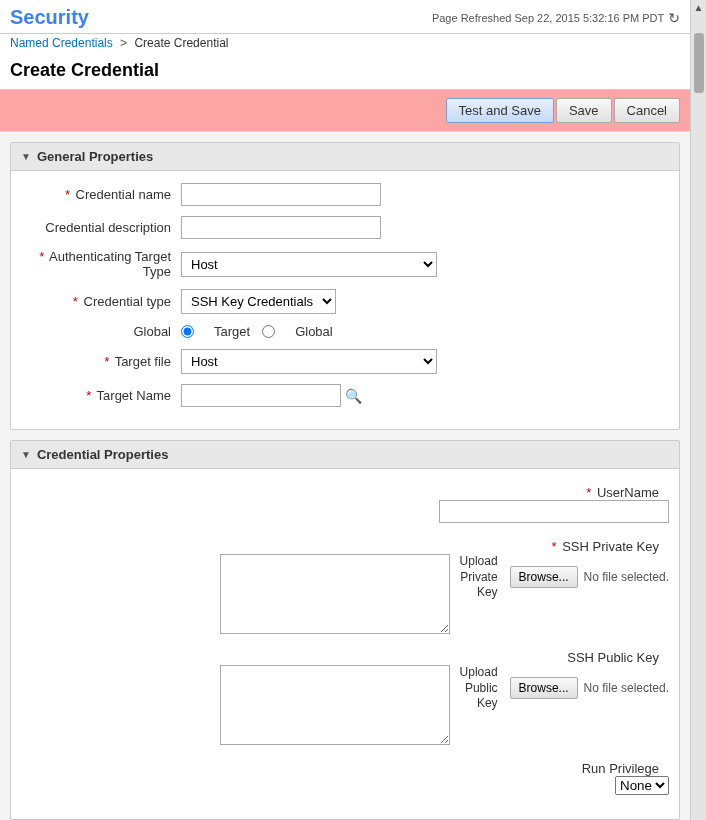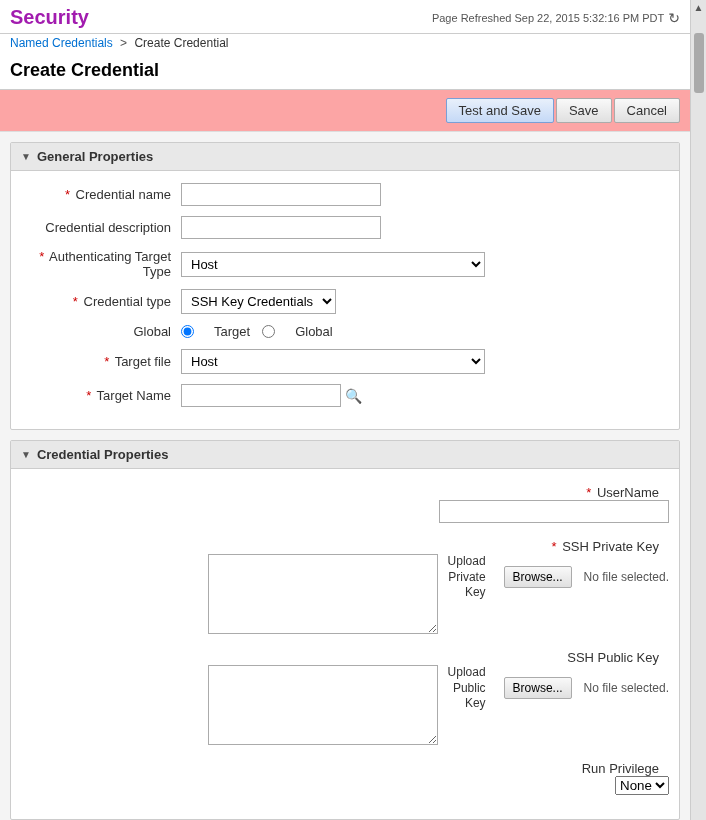--- a/index.html
+++ b/index.html
@@ -17,21 +17,21 @@
       background: #fff;
       padding: 6px 10px 4px 10px;
       border-bottom: 1px solid #ccc;
       display: flex;
       justify-content: space-between;
       align-items: flex-start;
     }
     .page-header-left h1 {
       font-size: 20px;
       font-weight: bold;
-      color: #a21caf;
+      color: #3b82f6;
     }
     .page-header-right {
       font-size: 11px;
       color: #555;
       display: flex;
       align-items: center;
       gap: 4px;
       padding-top: 4px;
     }
     .refresh-icon {
@@ -143,21 +143,21 @@
       font-size: 13px;
       background: #fff;
     }
     .form-row select {
       border: 1px solid #ababab;
       padding: 3px 5px;
       font-size: 13px;
       background: #fff;
     }
     .text-input-md { width: 200px; }
-    .text-input-lg { width: 304px; }
+    .text-input-lg { width: 256px; }
 
     
     .target-name-wrap {
       display: flex;
       align-items: center;
       gap: 4px;
     }
     .search-icon-btn {
       background: none;
       border: none;
@@ -218,21 +218,21 @@
     }
     .upload-label {
       font-size: 12px;
       color: #333;
       text-align: center;
       line-height: 1.3;
     }
     .upload-row {
       display: flex;
       align-items: center;
-      gap: 12px;
+      gap: 6px;
     }
     .browse-btn {
       padding: 3px 8px;
       font-size: 12px;
       border: 1px solid #ababab;
       background: linear-gradient(to bottom, #f9f9f9, #e0e0e0);
       cursor: pointer;
       border-radius: 2px;
     }
     .no-file-text {

